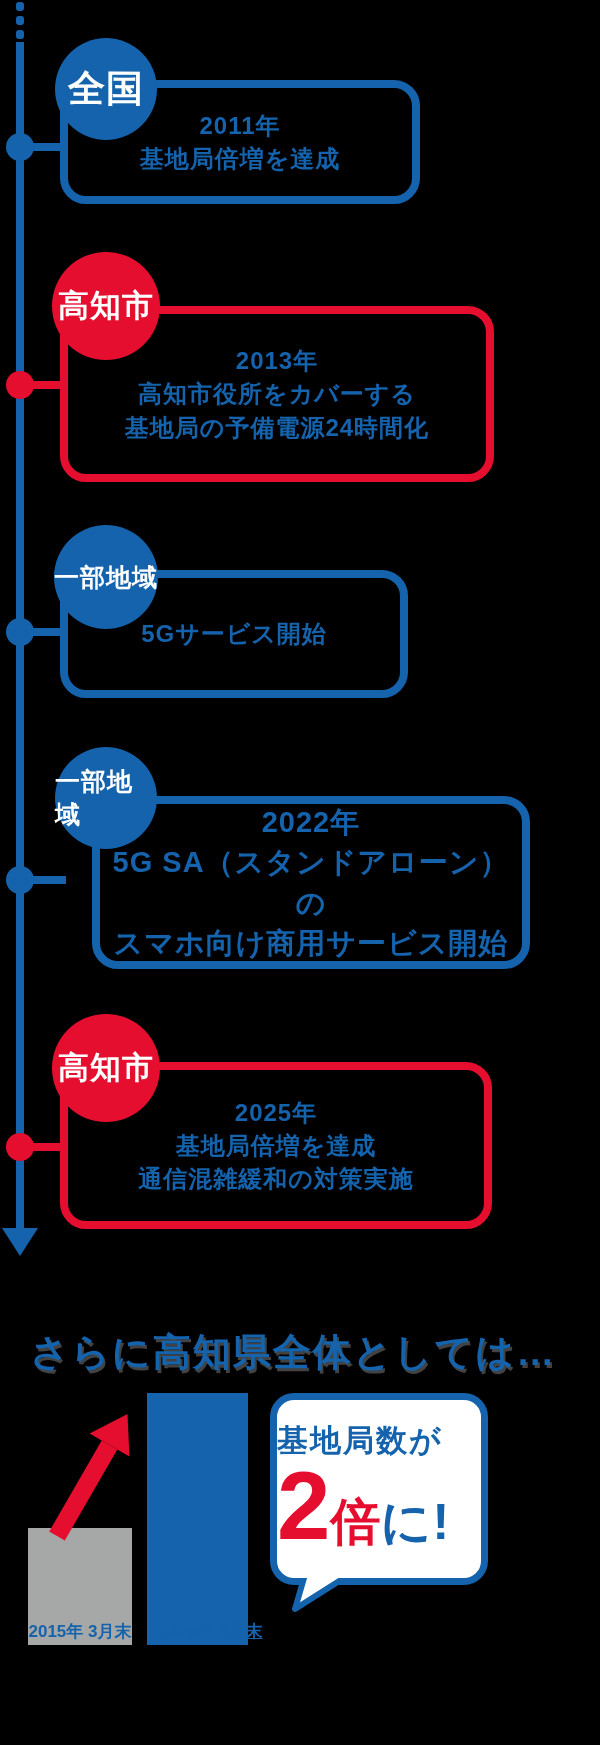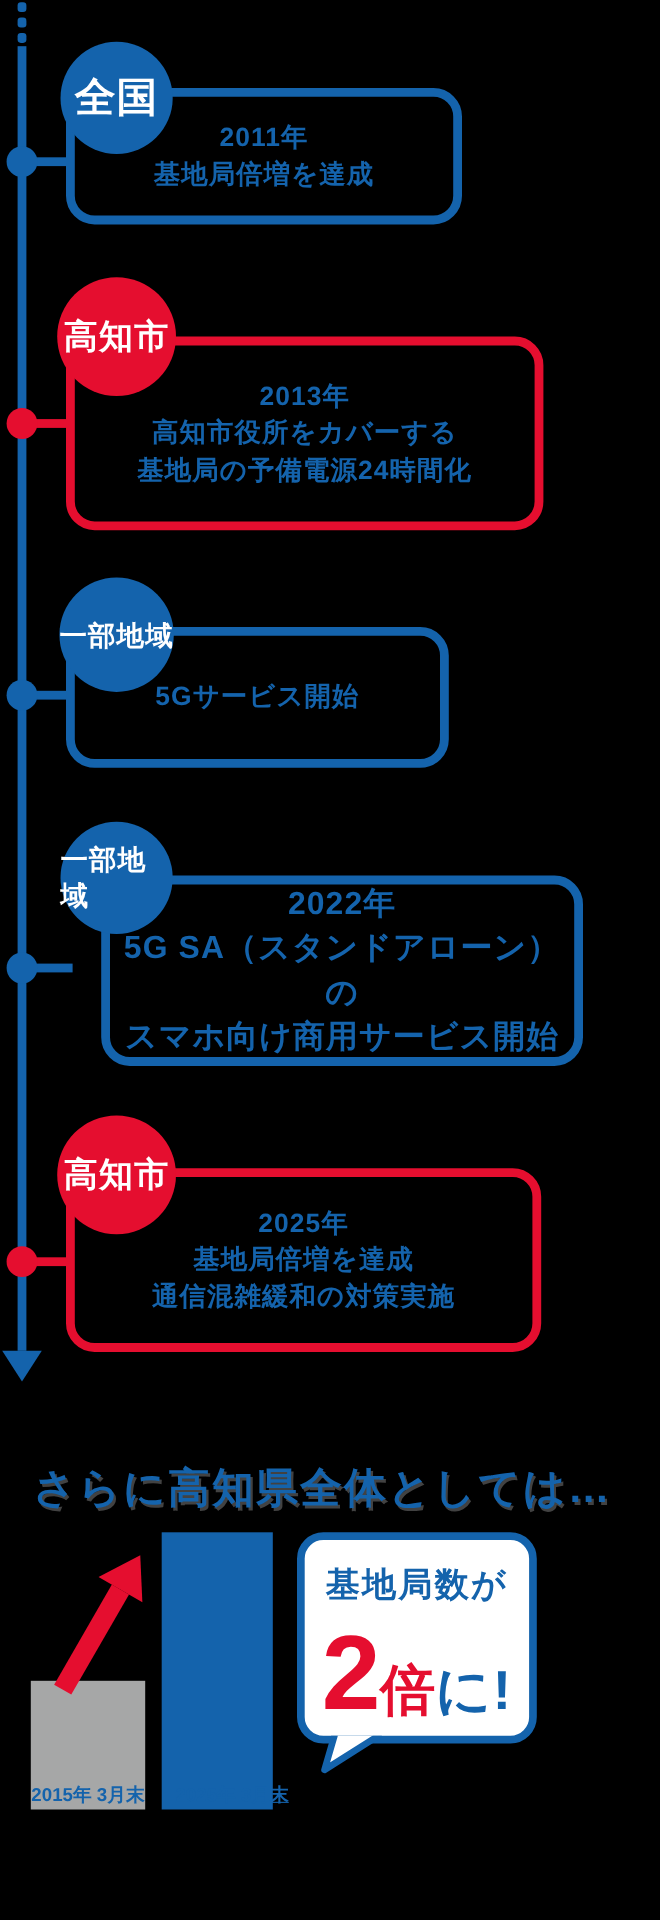--- a/index.html
+++ b/index.html
@@ -57,21 +57,21 @@
   .bar{position:absolute;}
   #bar-old{left:28px;top:1528px;width:104px;height:117px;background:var(--gray);}
   #bar-new{left:147px;top:1393px;width:101px;height:252px;background:var(--blue);}
   .bar-label{position:absolute;top:1620px;color:var(--blue);font-size:17px;text-align:center;white-space:nowrap;}
   #label-old{left:20px;width:120px;}
   #label-new{left:146px;width:130px;text-decoration:underline;}
   .arrow-svg{position:absolute;left:45px;top:1394px;z-index:2;}
   
   .bubble{position:absolute;left:270px;top:1393px;width:218px;height:192px;background:#fff;
     border:7px solid var(--blue);border-radius:24px;display:flex;flex-direction:column;
-    align-items:center;padding-top:24px;z-index:2;gap:16px;}
+    padding-top:24px;z-index:2;}
   .bubble-line1{color:var(--blue);font-size:31px;letter-spacing:2px;line-height:1.1;}
   .bubble-line2{display:flex;align-items:baseline;margin-top:0;line-height:1;}
   .bubble-big{color:var(--red);font-size:96px;letter-spacing:0;}
   .bubble-bai{color:var(--red);font-size:50px;}
   .bubble-ni{color:var(--blue);font-size:50px;letter-spacing:1px;}
   .tail-svg{position:absolute;left:288px;top:1578px;z-index:3;}
 </style>
 </head>
 <body>
 

